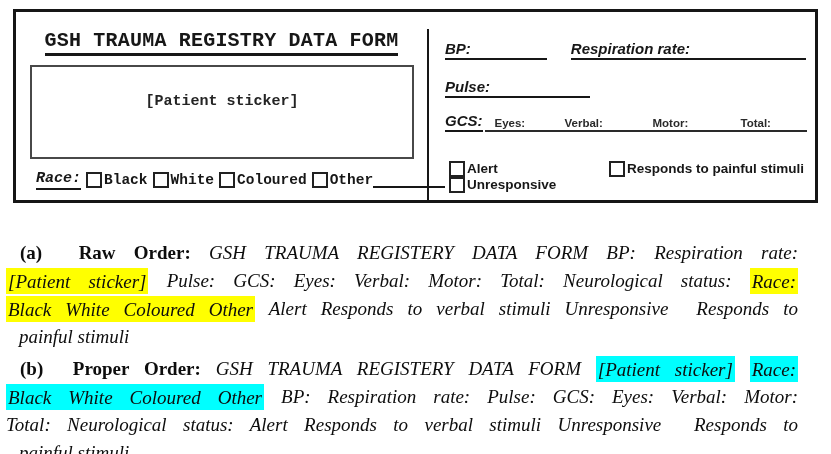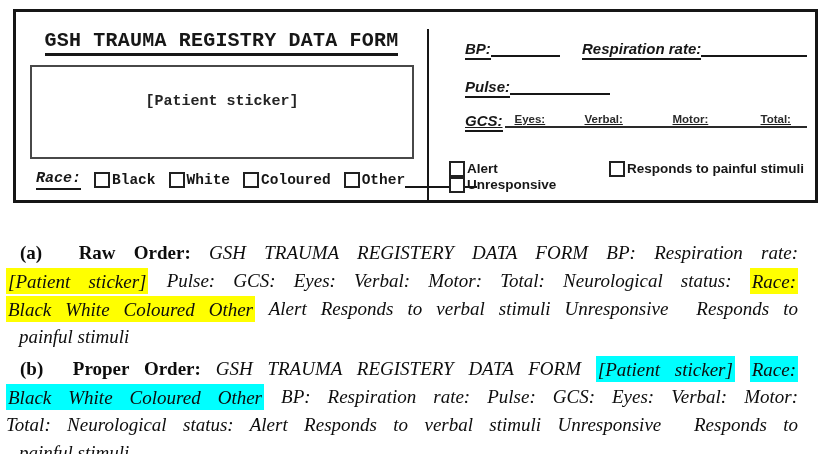--- a/index.html
+++ b/index.html
@@ -19,29 +19,29 @@
     display:inline-block;font-weight:bold;font-size:20px;letter-spacing:.2px;color:#171717;
     border-bottom:3px solid #171717;padding-bottom:1px;
   }
   .sticker-box{position:absolute;left:14px;top:53px;width:380px;height:90px;border:2px solid #484848;}
   .sticker-label{margin-top:26px;text-align:center;font-weight:bold;font-size:15px;color:#242424;}
   .race-row{position:absolute;left:20px;top:159px;display:flex;align-items:center;white-space:nowrap;}
   .flabel{
     font-weight:bold;font-style:italic;font-size:15px;color:#171717;
     border-bottom:2px solid #171717;padding-bottom:1px;display:inline-block;line-height:1.05;
   }
-  .race-item{display:inline-flex;align-items:center;margin-left:13px;font-weight:bold;font-size:14.5px;color:#171717;}
+  .race-item{display:inline-flex;align-items:center;margin-left:5px;font-weight:bold;font-size:14.5px;color:#171717;}
   .cb{display:inline-block;width:12px;height:12px;border:2px solid #212121;background:#fff;margin-right:2px;flex:0 0 auto;}
   .other-blank{display:inline-block;width:72px;height:13px;border-bottom:2px solid #171717;}
   
   .right-panel{position:absolute;left:413px;top:0;right:0;height:100%;}
-  .rp-row{position:absolute;left:36px;right:8px;display:flex;align-items:flex-start;white-space:nowrap;}
+  .rp-row{position:absolute;left:16px;right:8px;display:flex;align-items:flex-end;white-space:nowrap;}
   .bp-row{top:29px;}
   .pulse-row{top:67px;}
-  .gcs-row{top:101px;text-decoration:underline;}
+  .gcs-row{top:101px;}
   .blank{display:inline-block;height:14px;border-bottom:2px solid #171717;}
   .w-bp{width:76px;}
   .w-resp{width:116px;}
   .w-pulse{width:100px;}
   .gap{display:inline-block;width:24px;}
   .gcs-line{flex:1;display:flex;align-items:flex-end;border-bottom:2px solid #2a2a2a;padding:0 0 1px 10px;margin-left:2px;}
   .gcs-sub{font-weight:bold;font-size:11.5px;color:#2a2a2a;}
   .gcs-sub.s0{width:70px;}
   .gcs-sub.s1{width:88px;}
   .gcs-sub.s2{width:88px;}

